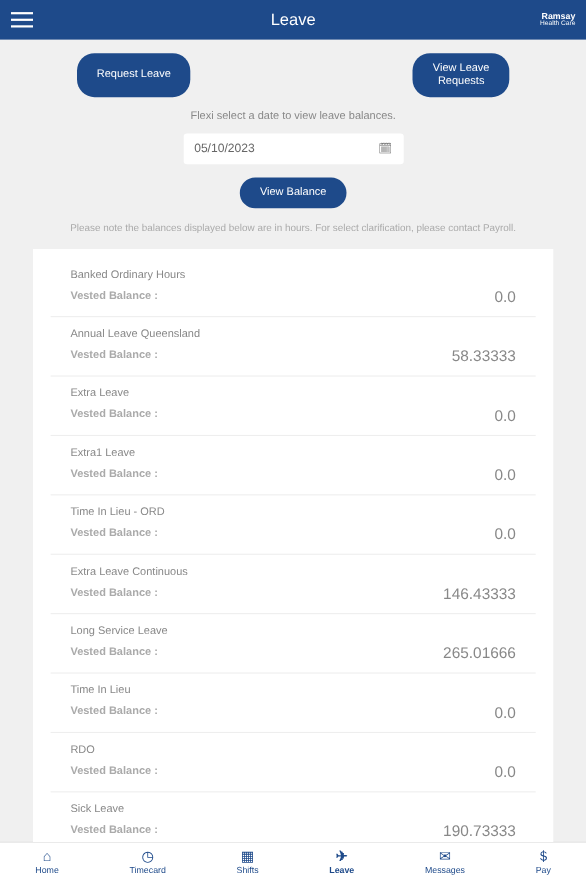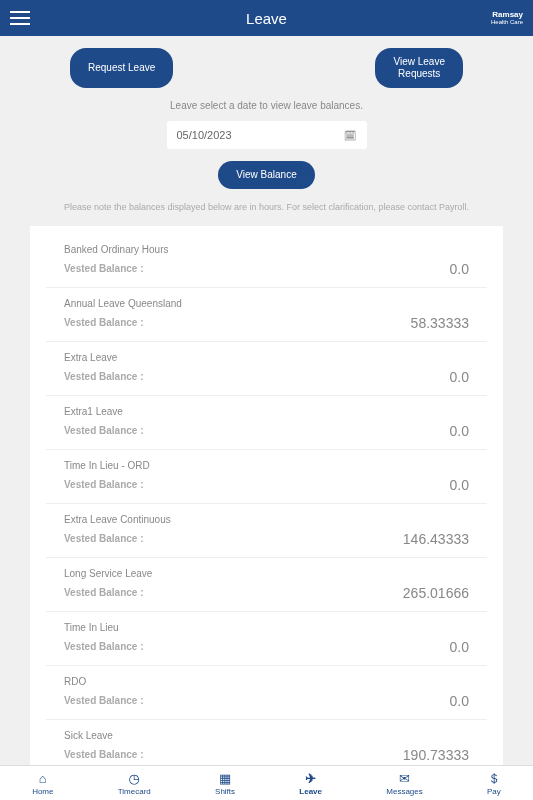--- a/index.html
+++ b/index.html
@@ -114,21 +114,21 @@
     <div class="sub">Health Care</div>
   </div>
 </div>
 
 <div class="content">
   <div class="button-row">
     <button class="pill-btn">Request Leave</button>
     <button class="pill-btn" style="white-space:pre-line">View Leave
 Requests</button>
   </div>
-  <div class="hint">Leave select a date to view leave balances.</div>
+  <div class="hint">Flexi select a date to view leave balances.</div>
   <div class="date-row">
     <div class="date-input">
       <span>05/10/2023</span>
       <span class="cal-icon">🗓</span>
     </div>
   </div>
   <div class="center-btn">
     <button class="pill-btn">View Balance</button>
   </div>
   <div class="note">Please note the balances displayed below are in hours. For select clarification, please contact Payroll.</div>

